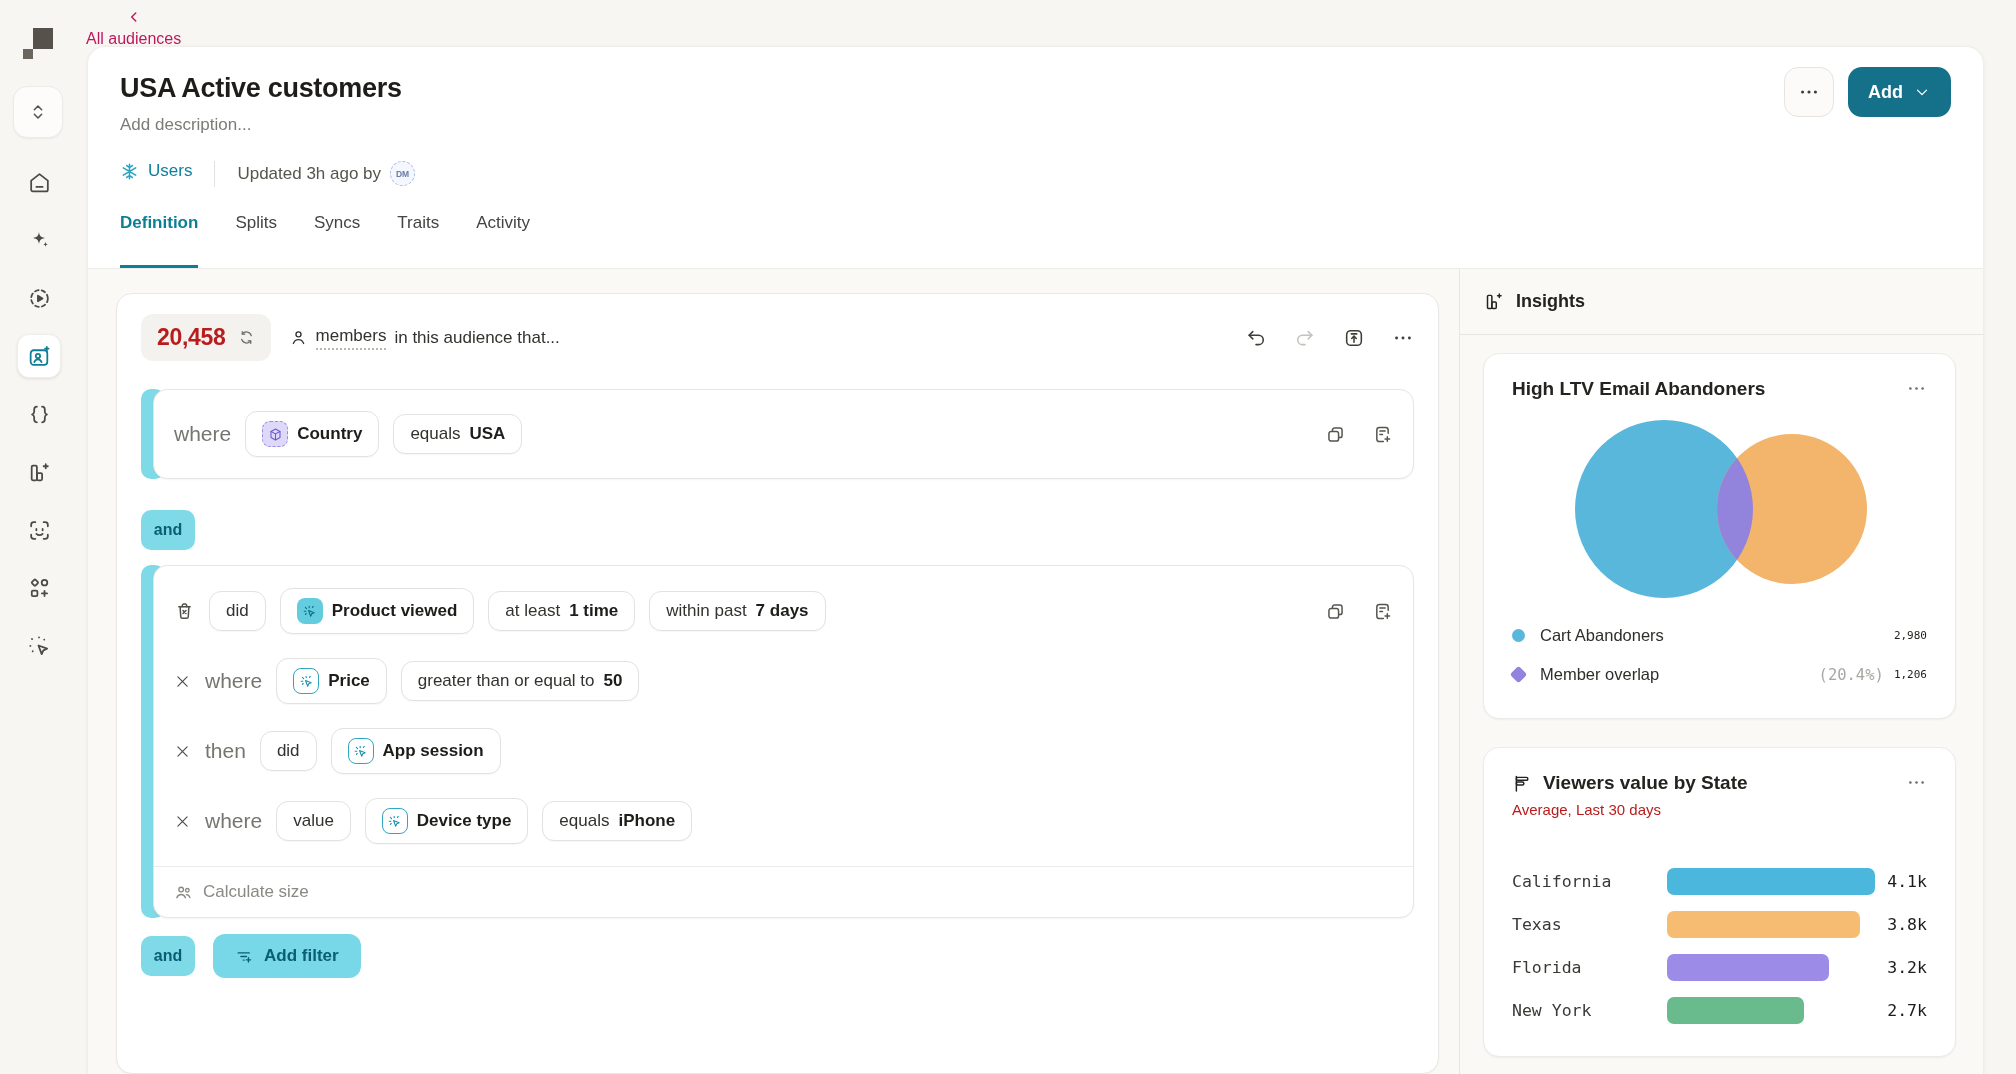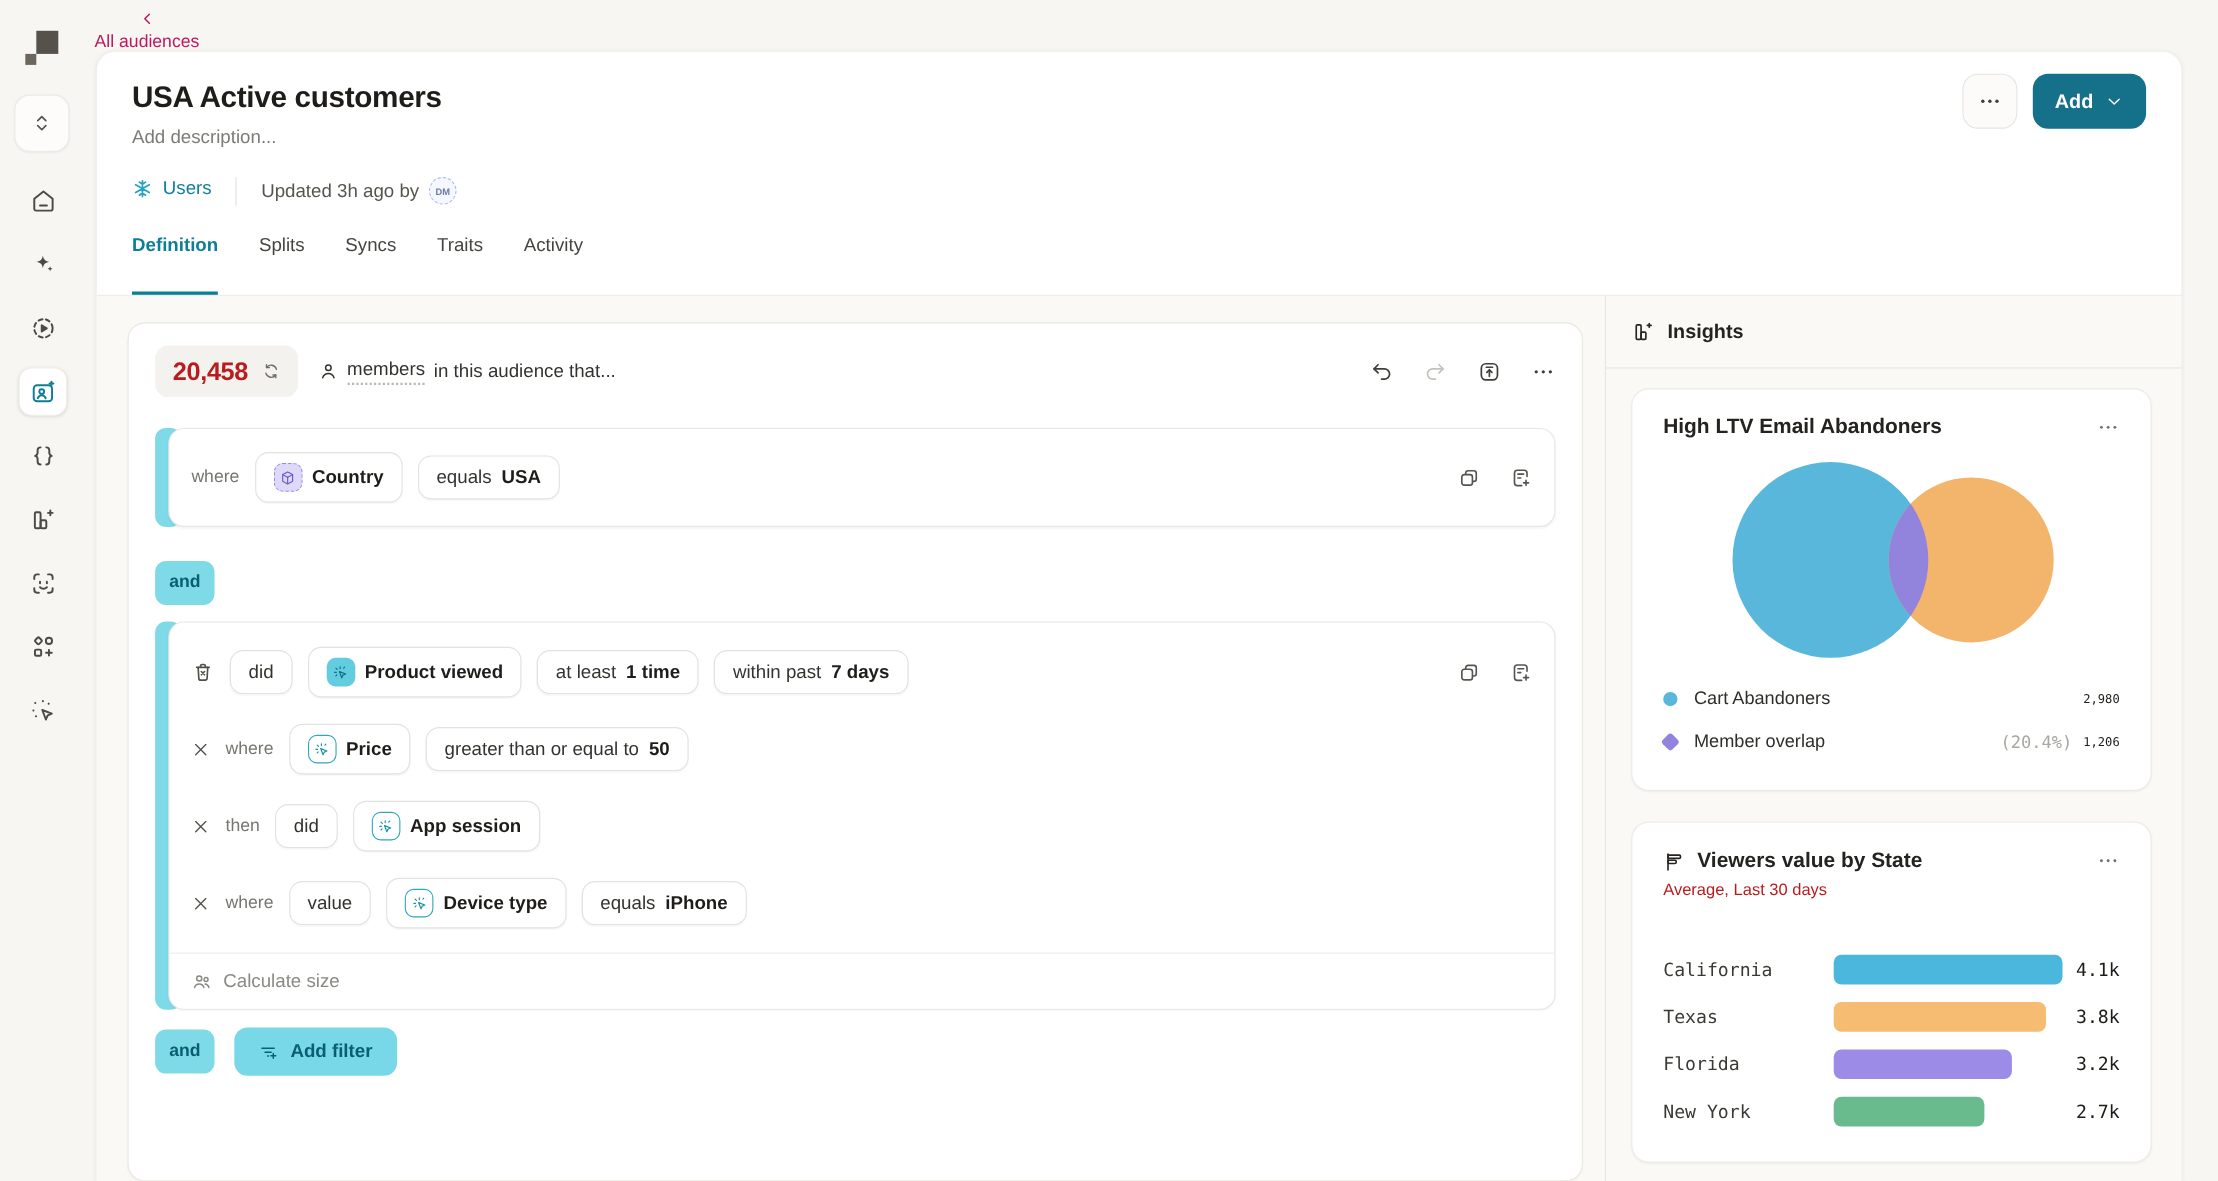--- a/index.html
+++ b/index.html
@@ -64,21 +64,21 @@
   .canvas-actions .disabled { color:#C3C2BC; }
   .act { cursor:pointer; }
 
   .group { position:relative; margin-bottom:16px; }
   .group-bar { position:absolute; left:0; top:0; bottom:0; width:24px; background:#7EDAE7; border-radius:10px; }
   .group-card { position:relative; margin-left:12px; background:#FFFFFF; border:1px solid #E7E6E2;
     border-radius:14px; box-shadow:0 1px 2px rgba(0,0,0,.04); }
   .cond-row { display:flex; align-items:center; gap:14px; padding:21px 20px; }
   .g2 .cond-row { padding:16px 20px 8px 20px; }
   .g2 .cond-row.first { padding-top:22px; }
-  .kw { color:#76756F; font-size:16px; }
+  .kw { color:#76756F; font-size:21px; }
   .pill { display:flex; align-items:center; gap:9px; background:#FFFFFF; border:1px solid #E3E2DE;
     border-radius:12px; padding:9px 16px; font-size:17px; color:#33322E; box-shadow:0 1px 1px rgba(0,0,0,.03); cursor:pointer; }
   .pill b { font-weight:600; color:#1E1D1A; }
   .chip-ic { width:26px; height:26px; border-radius:8px; display:flex; align-items:center; justify-content:center; }
   .chip-trait { background:#DFD9F9; border:1.5px dashed #9A8BE4; color:#6C59CF; }
   .chip-event-solid { background:#63CCDF; color:#0B6E85; }
   .chip-event { background:#FFFFFF; border:1.5px solid #2FA7C1; color:#1890AC; }
   .row-actions { margin-left:auto; display:flex; gap:26px; color:#55544E; }
   .xbtn, .trash { color:#514F4A; cursor:pointer; display:flex; }
   .g2-footer-divider { border-top:1px solid #ECEBE7; margin-top:14px; }

